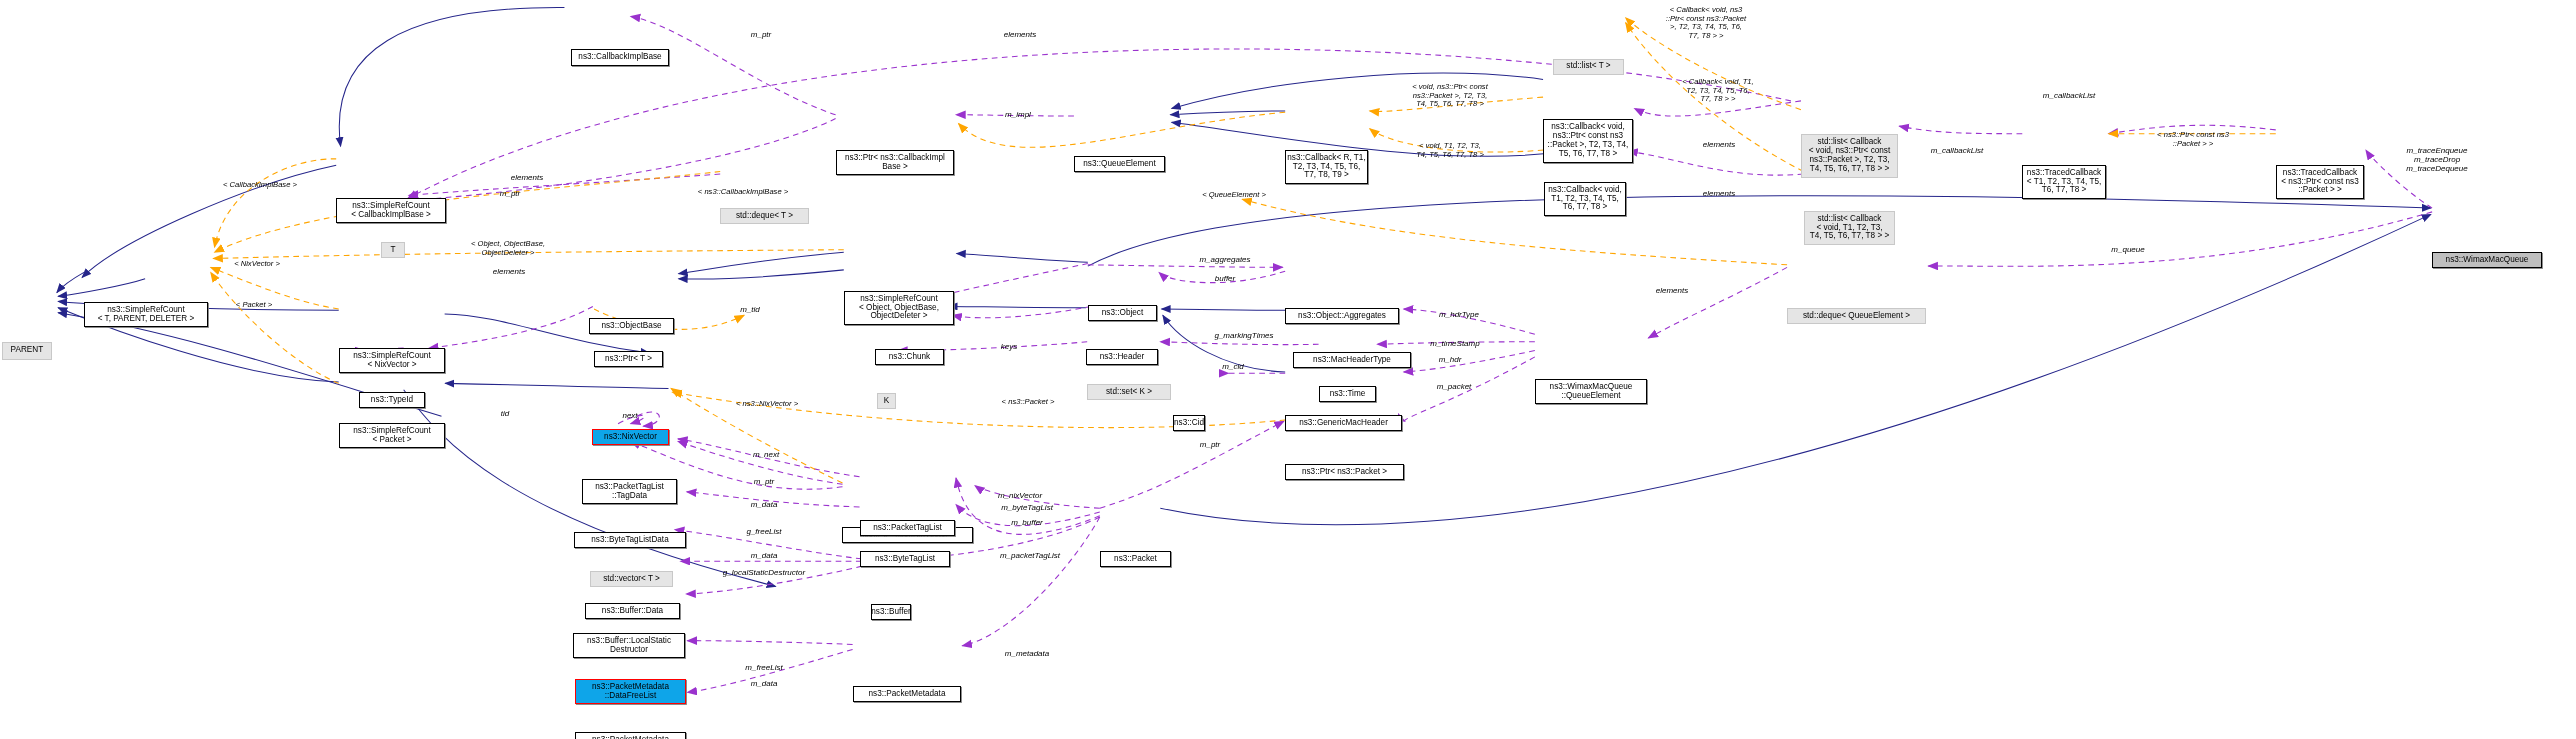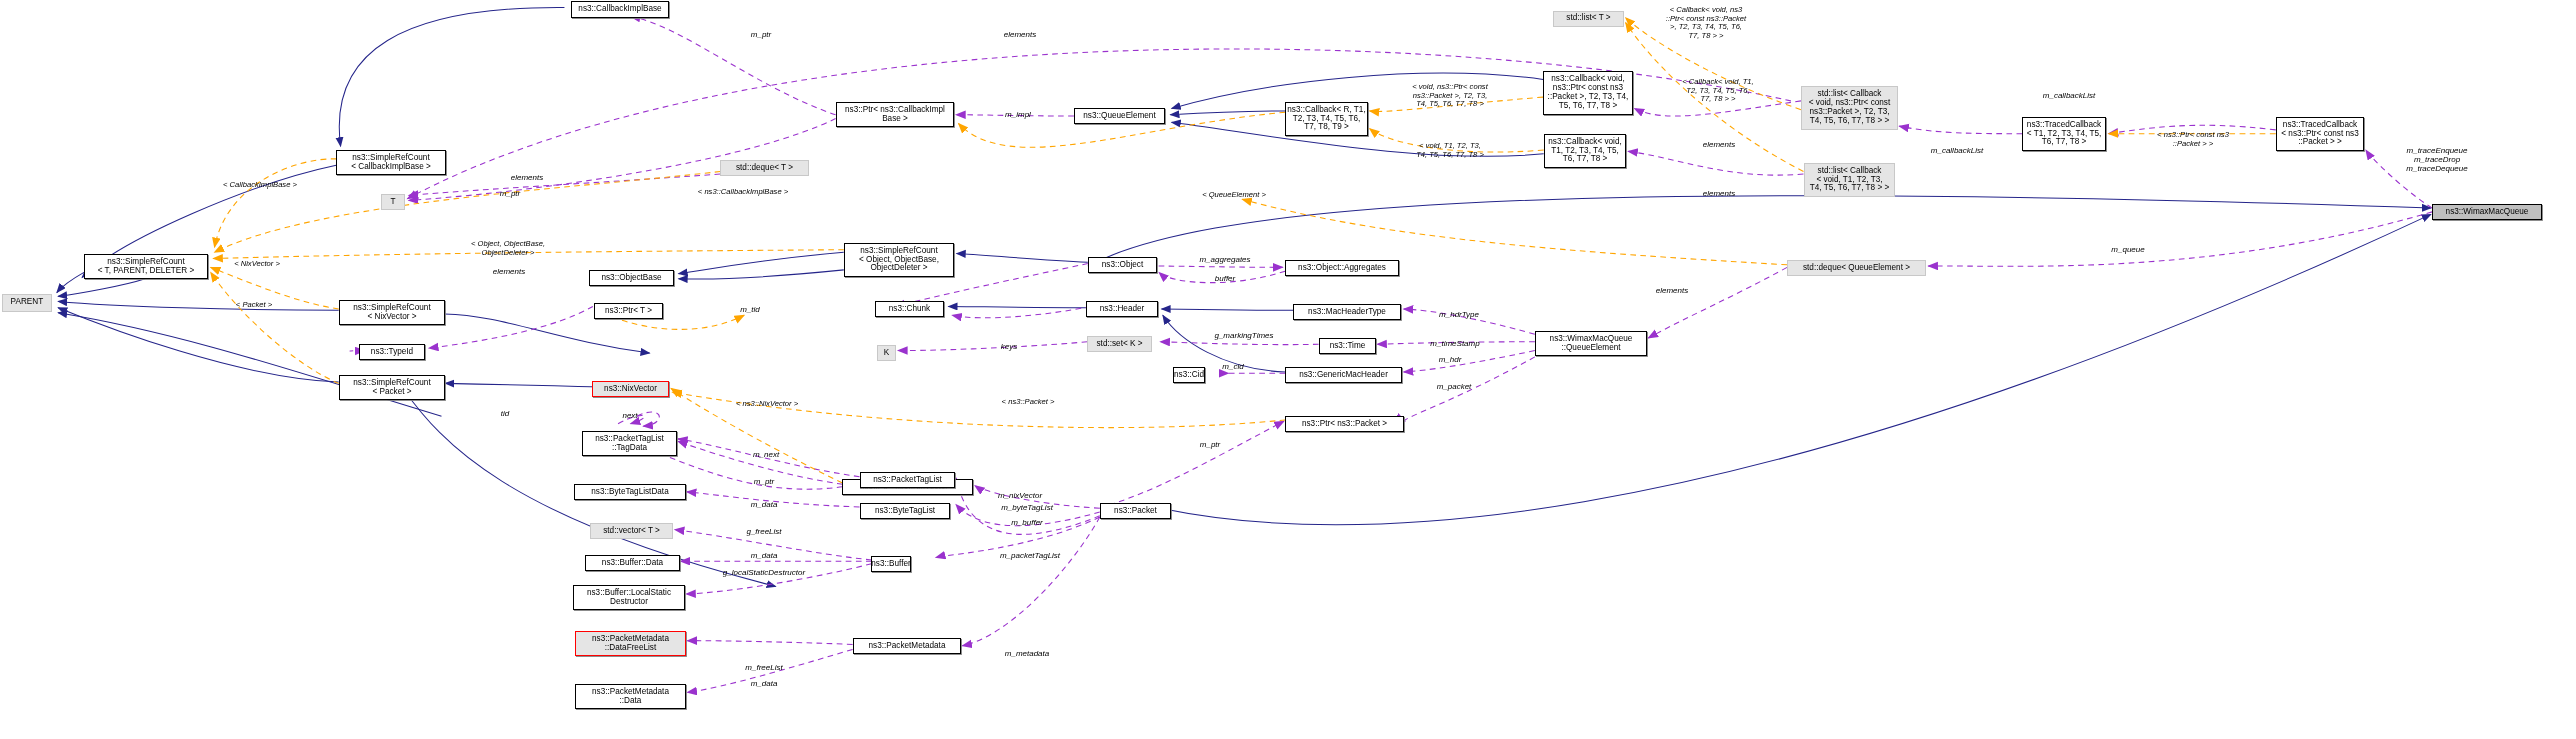--- a/index.html
+++ b/index.html
@@ -1,23 +1,23 @@
 <!DOCTYPE html>
 <html style="font-size:10px"><head>
 <meta charset="utf-8">
 <style>
   html,body{margin:0;padding:0;background:#ffffff;}
   #canvas{position:relative;width:2576px;height:739px;background:#ffffff;
     font-family:"Liberation Sans","DejaVu Sans",sans-serif;}
   svg.edges{position:absolute;left:0;top:0;width:2576px;height:739px;overflow:visible;}
   .node{position:absolute;box-sizing:border-box;display:flex;align-items:center;
     justify-content:center;text-align:center;line-height:1.08;
-    font-size:8.2px;color:#000;background:#ffffff;white-space:pre-line;}
+    font-size:8.2px;color:#000;background:#ffffff;white-space:pre-line;margin-top:48px;}
   .n-class{border:0.6px solid #000;box-shadow:0.9px 0.9px 0 0 #808080;}
-  .n-hl{border:0.9px solid #ff0000;box-shadow:0.9px 0.9px 0 0 #808080;background:#e5e5e5;}
+  .n-hl{border:0.9px solid #ff0000;box-shadow:0.9px 0.9px 0 0 #808080;background:#0ea5e9;}
   .n-root{border:0.6px solid #000;background:#bfbfbf;box-shadow:0.9px 0.9px 0 0 #808080;}
   .n-tmpl{border:0.6px solid #c8c8c8;background:#e5e5e5;}
   .elabel{position:absolute;font-size:8px;color:#000;text-align:center;
     line-height:1.12;white-space:pre-line;transform:translate(-50%,-50%);font-style:italic;}
   .ec{font-size:7.6px;}
 </style>
 </head>
 <body>
 
 <div id="canvas">
@@ -166,22 +166,22 @@
 &lt; Packet &gt;</span></div>
   <div class="node n-class" style="left:844px;top:243px;width:110px;height:34px"><span>ns3::SimpleRefCount
 &lt; Object, ObjectBase,
 ObjectDeleter &gt;</span></div>
   <div class="node n-class" style="left:589px;top:270px;width:85px;height:16.4px"><span>ns3::ObjectBase</span></div>
   <div class="node n-class" style="left:594px;top:303px;width:69px;height:16.4px"><span>ns3::Ptr&lt; T &gt;</span></div>
   <div class="node n-class" style="left:875px;top:301px;width:69px;height:16.4px"><span>ns3::Chunk</span></div>
   <div class="node n-class" style="left:1088px;top:257px;width:69px;height:16.4px"><span>ns3::Object</span></div>
   <div class="node n-class" style="left:1285px;top:260px;width:114px;height:16.4px"><span>ns3::Object::Aggregates</span></div>
   <div class="node n-class" style="left:1086px;top:301px;width:72px;height:16.4px"><span>ns3::Header</span></div>
-  <div class="node n-class" style="left:1293px;top:304px;width:108px;height:16.4px"><span>ns3::MacHeaderType</span></div>
-  <div class="node n-tmpl" style="left:1087px;top:336px;width:65px;height:16.4px"><span>std::set&lt; K &gt;</span></div>
+  <div class="node n-class" style="left:1293px;top:304px;width:118px;height:16.4px"><span>ns3::MacHeaderType</span></div>
+  <div class="node n-tmpl" style="left:1087px;top:336px;width:84px;height:16.4px"><span>std::set&lt; K &gt;</span></div>
   <div class="node n-tmpl" style="left:877px;top:345px;width:19px;height:16.4px"><span>K</span></div>
   <div class="node n-class" style="left:1319px;top:338px;width:57px;height:16.4px"><span>ns3::Time</span></div>
   <div class="node n-class" style="left:1535px;top:331px;width:112px;height:25px"><span>ns3::WimaxMacQueue
 ::QueueElement</span></div>
   <div class="node n-class" style="left:1173px;top:367px;width:32px;height:16.4px"><span>ns3::Cid</span></div>
   <div class="node n-class" style="left:1285px;top:367px;width:117px;height:16.4px"><span>ns3::GenericMacHeader</span></div>
   <div class="node n-tmpl" style="left:1787px;top:260px;width:139px;height:16.4px"><span>std::deque&lt; QueueElement &gt;</span></div>
   <div class="node n-hl" style="left:592px;top:381px;width:77px;height:16.4px"><span>ns3::NixVector</span></div>
   <div class="node n-class" style="left:842px;top:479px;width:131px;height:16.4px"><span>ns3::Ptr&lt; ns3::NixVector &gt;</span></div>
   <div class="node n-class" style="left:1285px;top:416px;width:119px;height:16.4px"><span>ns3::Ptr&lt; ns3::Packet &gt;</span></div>

